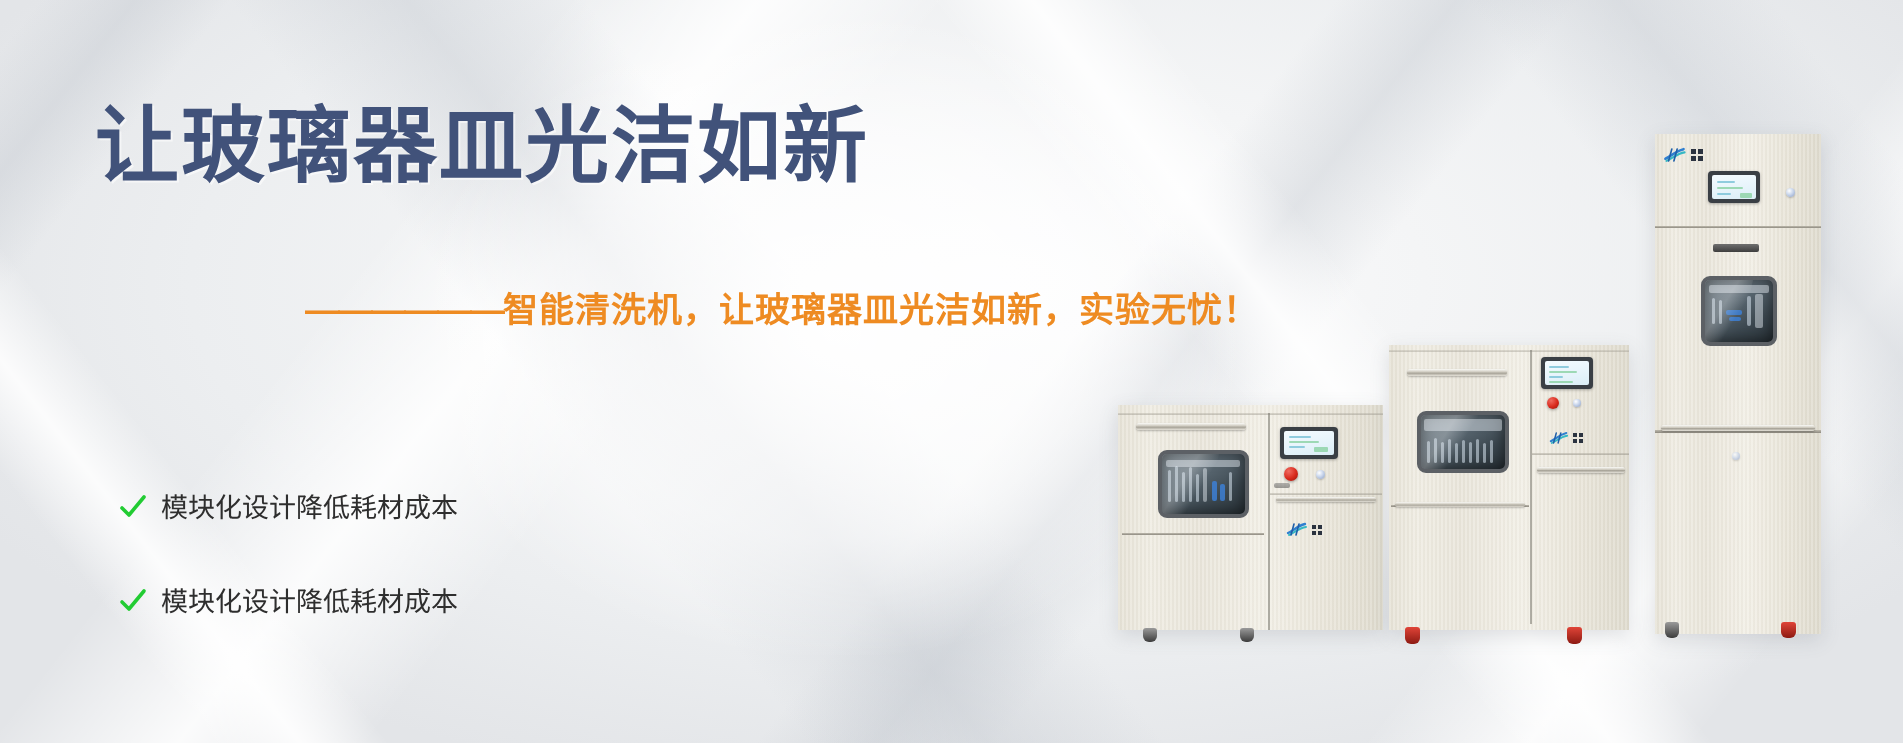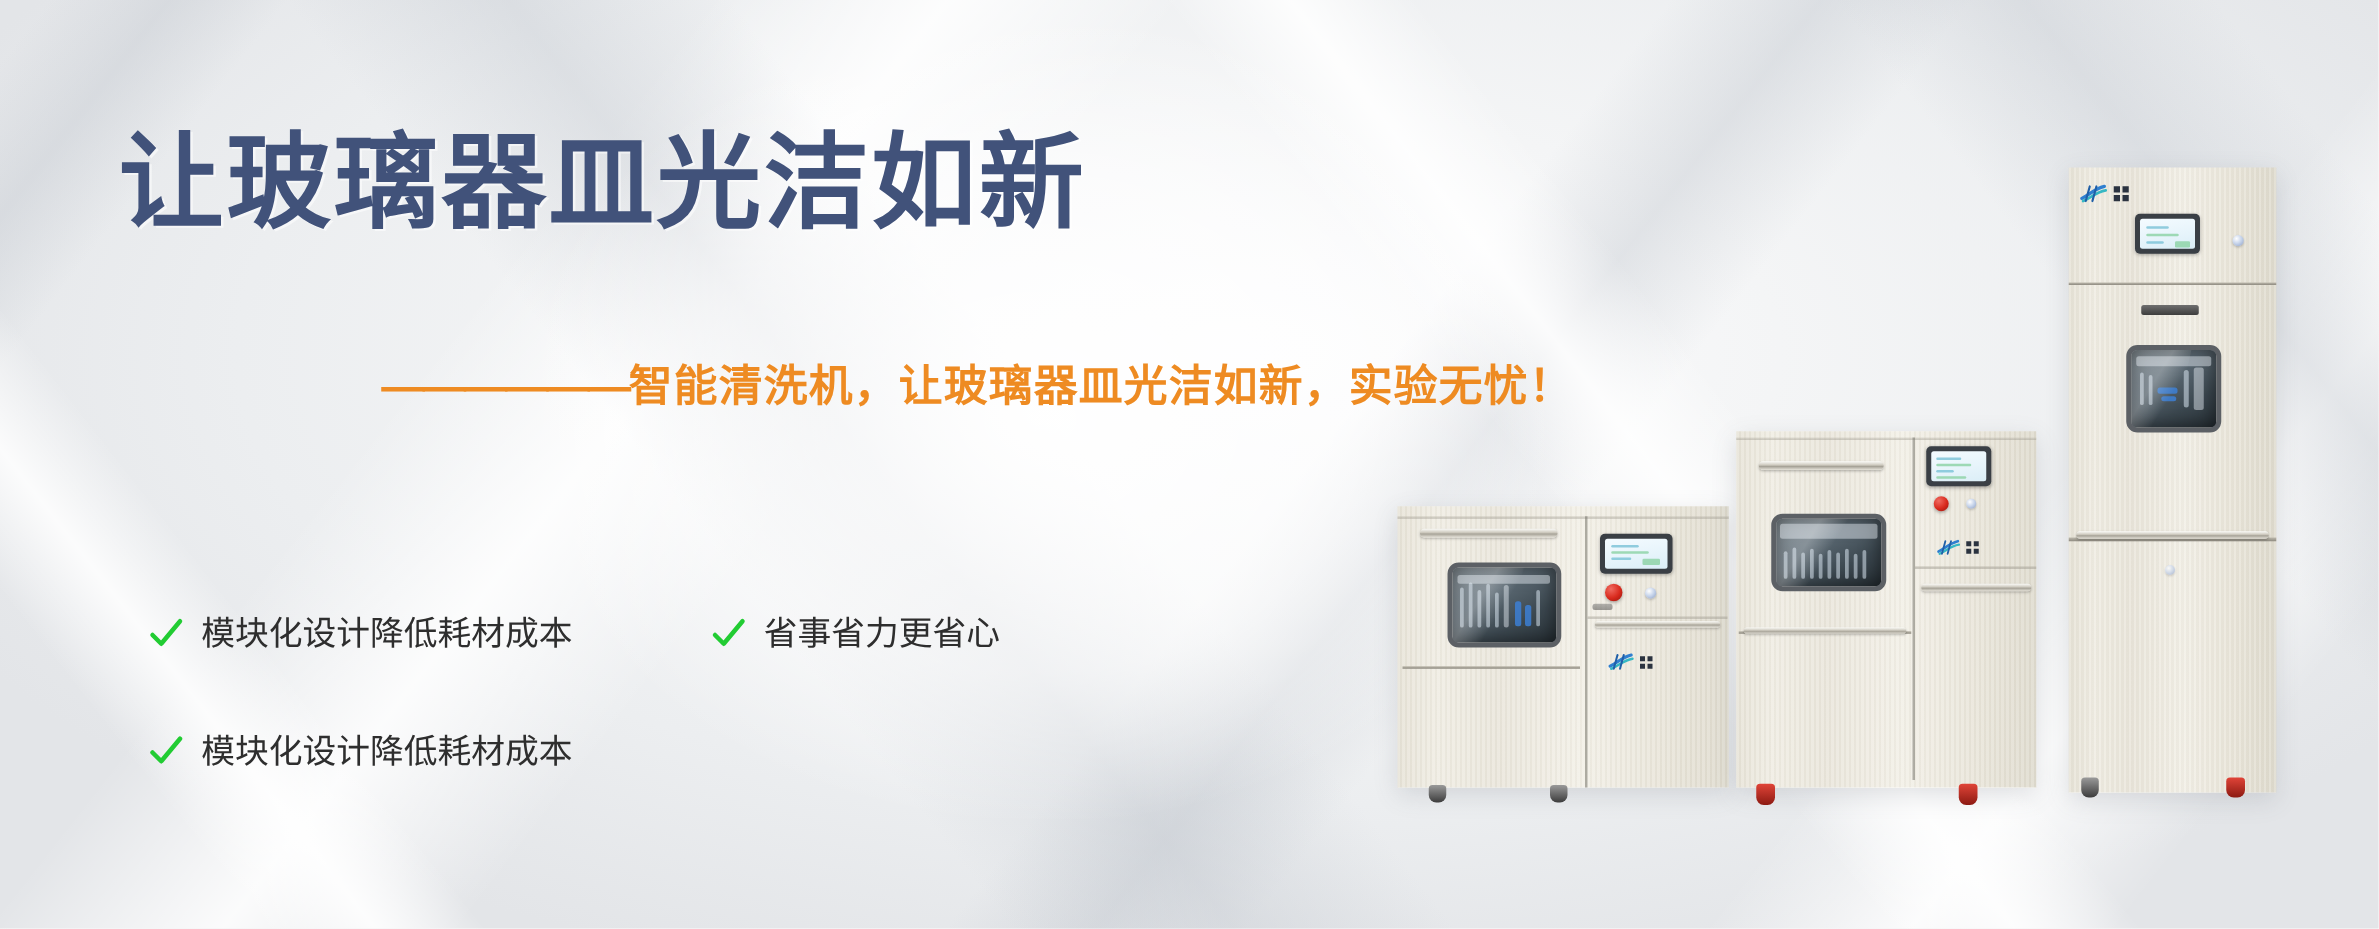--- a/index.html
+++ b/index.html
@@ -182,26 +182,20 @@
   </div>
 
   <div class="features">
     <div class="feat-row">
       <div class="feat col1">
         <svg class="check" viewBox="0 0 30 30">
           <path d="M4 16 L11 23 L26 5" fill="none" stroke="#22cc33" stroke-width="3.6" stroke-linecap="round" stroke-linejoin="round"></path>
         </svg>
         <span class="feat-text">模块化设计降低耗材成本</span>
       </div>
-      <div class="feat col2">
-        <svg class="check" viewBox="0 0 30 30">
-          <path d="M4 16 L11 23 L26 5" fill="none" stroke="#22cc33" stroke-width="3.6" stroke-linecap="round" stroke-linejoin="round"></path>
-        </svg>
-        <span class="feat-text">省事省力更省心</span>
-      </div>
     </div>
     <div class="feat-row">
       <div class="feat col1">
         <svg class="check" viewBox="0 0 30 30">
           <path d="M4 16 L11 23 L26 5" fill="none" stroke="#22cc33" stroke-width="3.6" stroke-linecap="round" stroke-linejoin="round"></path>
         </svg>
         <span class="feat-text">模块化设计降低耗材成本</span>
       </div>
     </div>
   </div>

